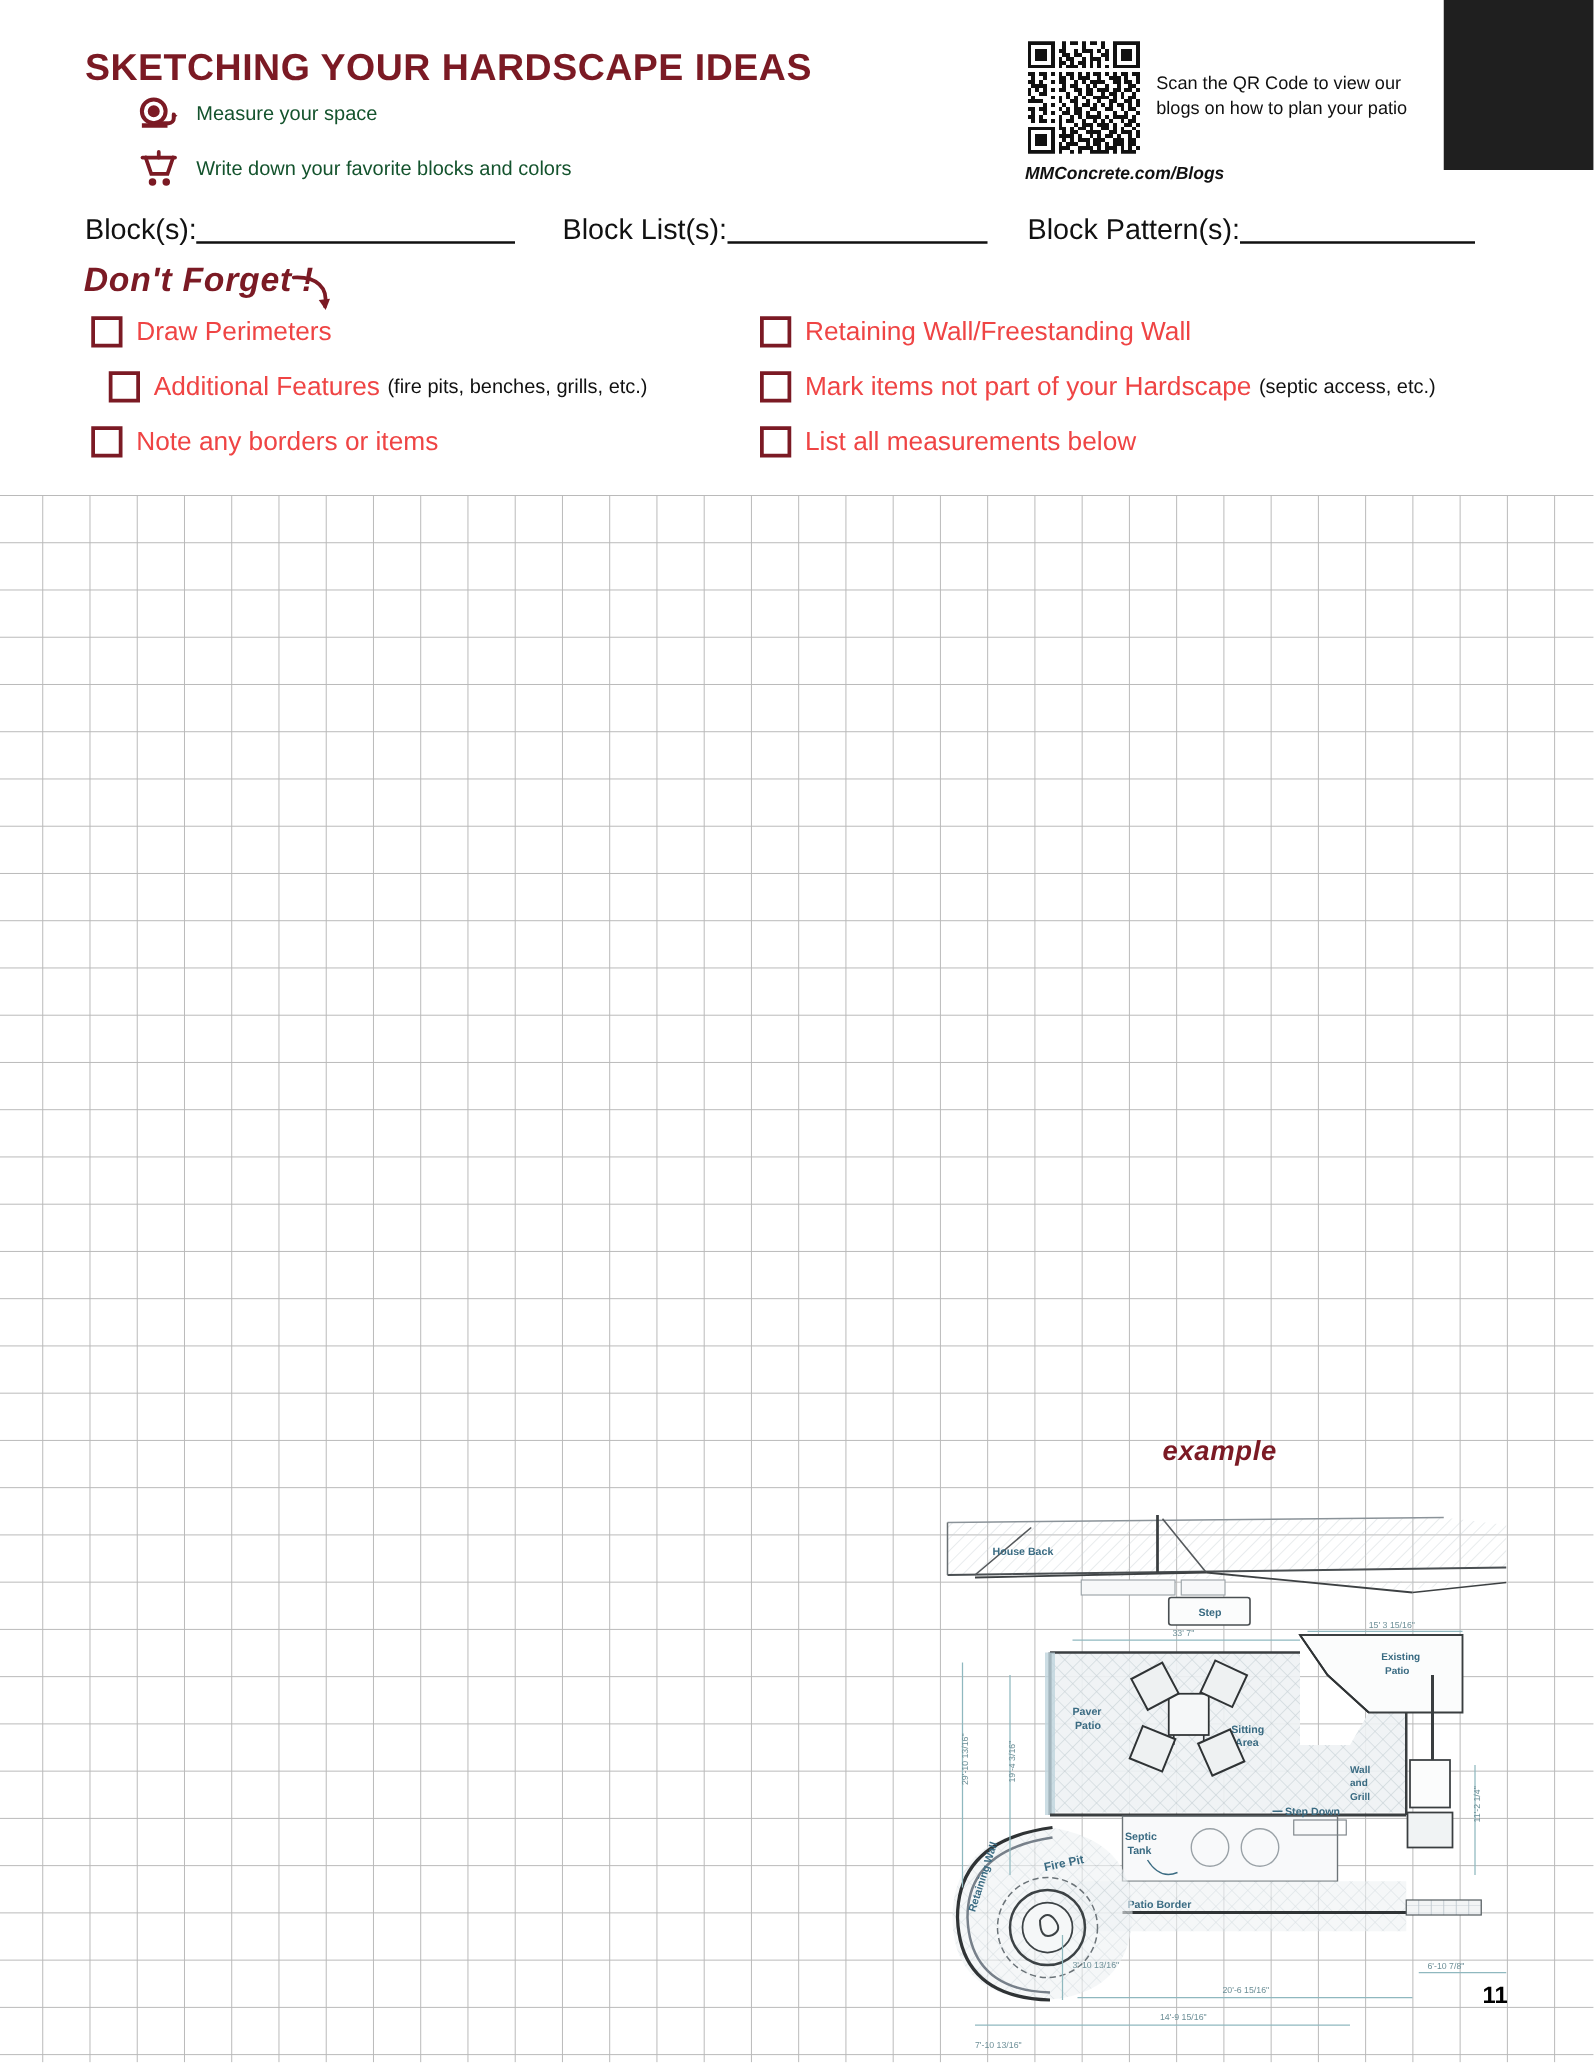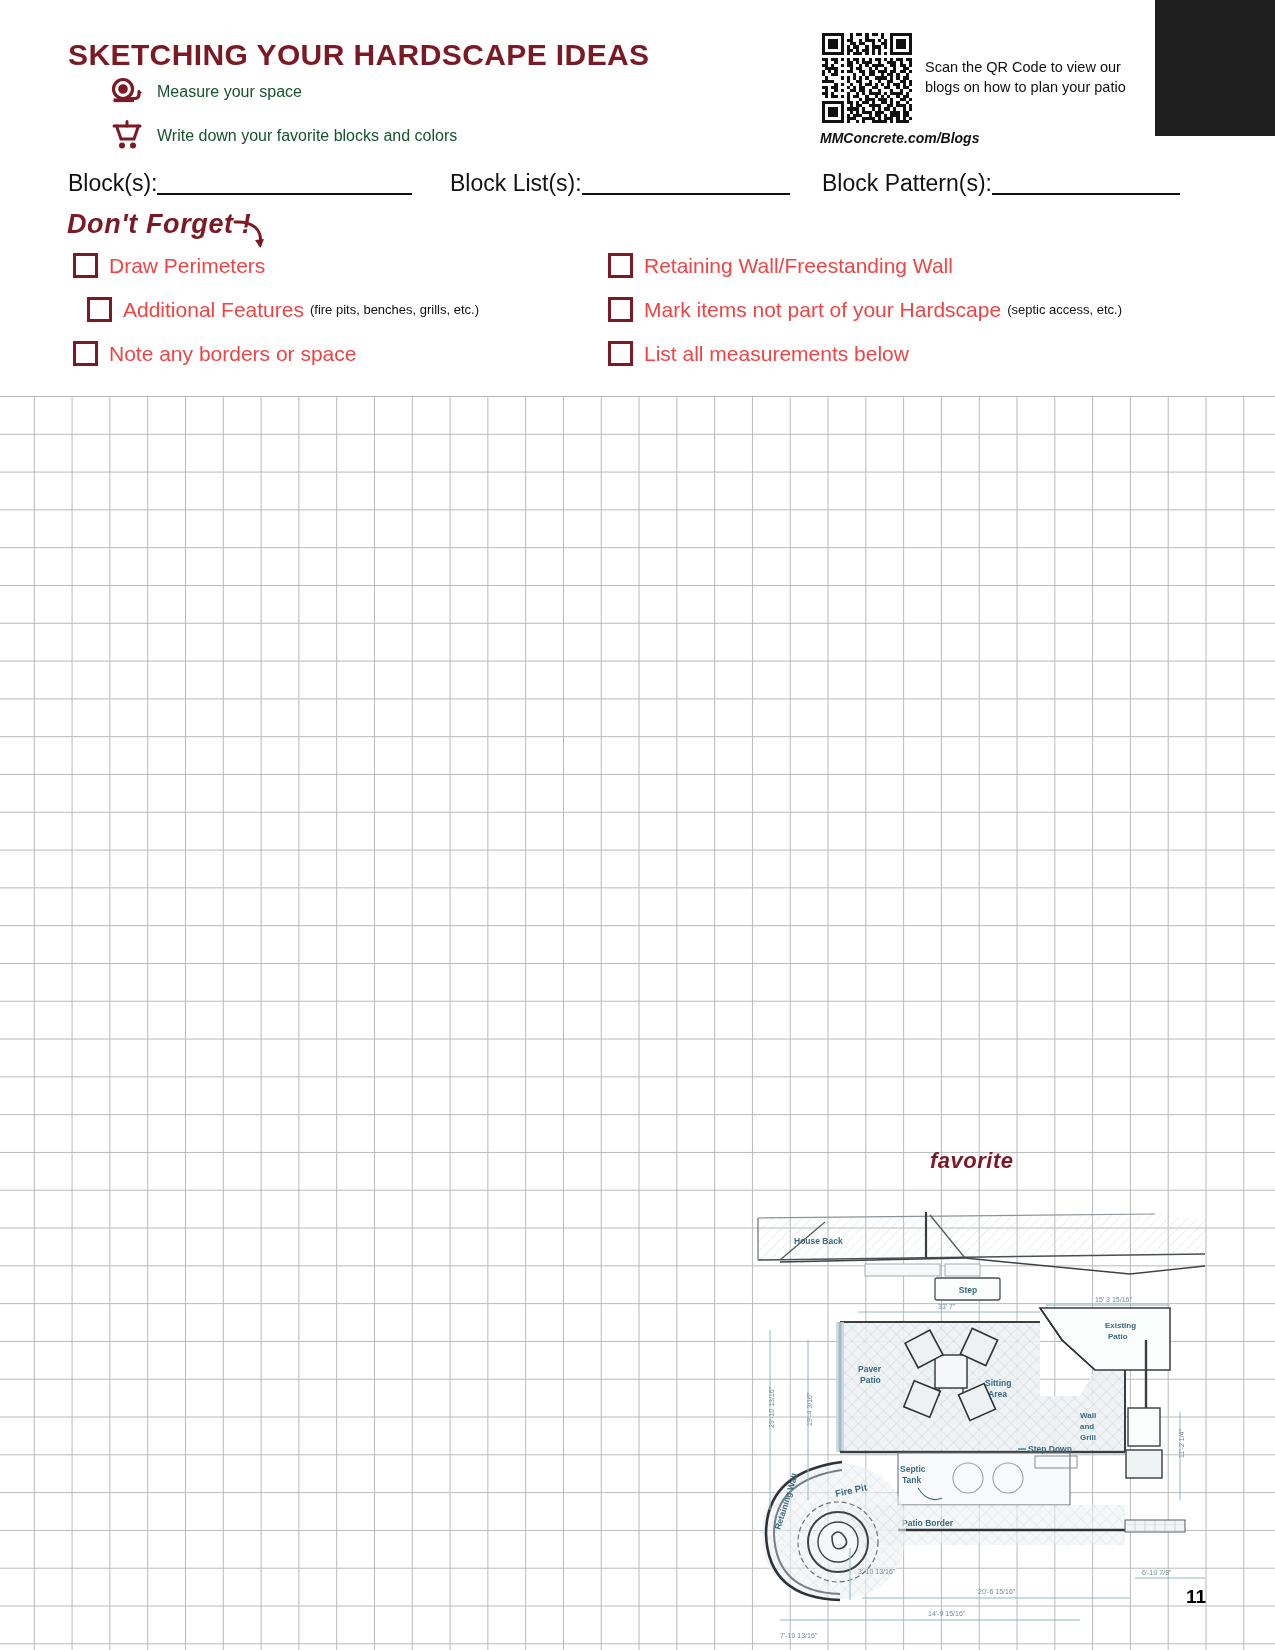--- a/index.html
+++ b/index.html
@@ -148,21 +148,21 @@
     background: #fff;
     margin-right: 11px;
     flex: none;
   }
   .check-label {
     font-size: 21px;
     color: #ef4444;
     font-weight: 300;
   }
   .check-sub {
-    font-size: 13px;
+    font-size: 16px;
     color: #111;
     margin-left: 6px;
     font-weight: 300;
   }
   #chk-l0 { left: 73px; top: 253px; }
   #chk-l1 { left: 87px; top: 297px; }
   #chk-l2 { left: 73px; top: 341px; }
   #chk-r0 { left: 608px; top: 253px; }
   #chk-r1 { left: 608px; top: 297px; }
   #chk-r2 { left: 608px; top: 341px; }
@@ -326,21 +326,21 @@
     <span class="check-label">Draw Perimeters</span>
     <span class="check-sub"></span>
   </div>
   <div class="check-row" id="chk-l1">
     <span class="checkbox"></span>
     <span class="check-label">Additional Features</span>
     <span class="check-sub">(fire pits, benches, grills, etc.)</span>
   </div>
   <div class="check-row" id="chk-l2">
     <span class="checkbox"></span>
-    <span class="check-label">Note any borders or space</span>
+    <span class="check-label">Note any borders or items</span>
     <span class="check-sub"></span>
   </div>
 
   <div class="check-row" id="chk-r0">
     <span class="checkbox"></span>
     <span class="check-label">Retaining Wall/Freestanding Wall</span>
     <span class="check-sub"></span>
   </div>
   <div class="check-row" id="chk-r1">
     <span class="checkbox"></span>
@@ -348,21 +348,21 @@
     <span class="check-sub">(septic access, etc.)</span>
   </div>
   <div class="check-row" id="chk-r2">
     <span class="checkbox"></span>
     <span class="check-label">List all measurements below</span>
     <span class="check-sub"></span>
   </div>
 
   <div id="grid"></div>
 
-  <div id="example-label">favorite</div>
+  <div id="example-label">example</div>
 
   <div id="drawing">
     <svg viewBox="0 0 460 440" width="460" height="440">
       <defs>
         <pattern id="hatch" width="7" height="7" patternUnits="userSpaceOnUse" patternTransform="rotate(45)">
           <line x1="0" y1="0" x2="0" y2="7" stroke="#c9d2d6" stroke-width="0.8"></line>
         </pattern>
         <pattern id="cross" width="9" height="9" patternUnits="userSpaceOnUse" patternTransform="rotate(45)">
           <rect width="9" height="9" fill="#eef2f4"></rect>
           <line x1="0" y1="0" x2="0" y2="9" stroke="#c2ccd2" stroke-width="0.9"></line>

